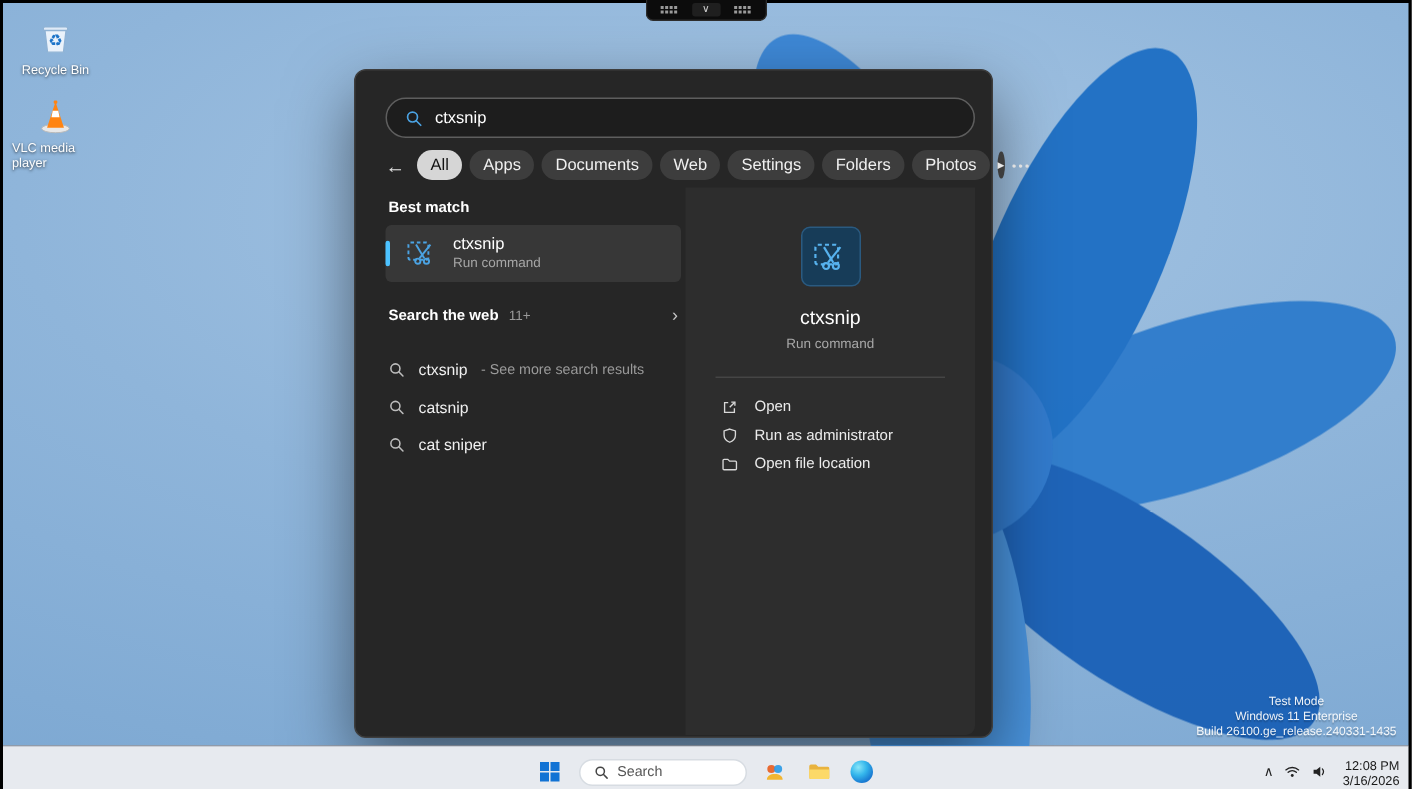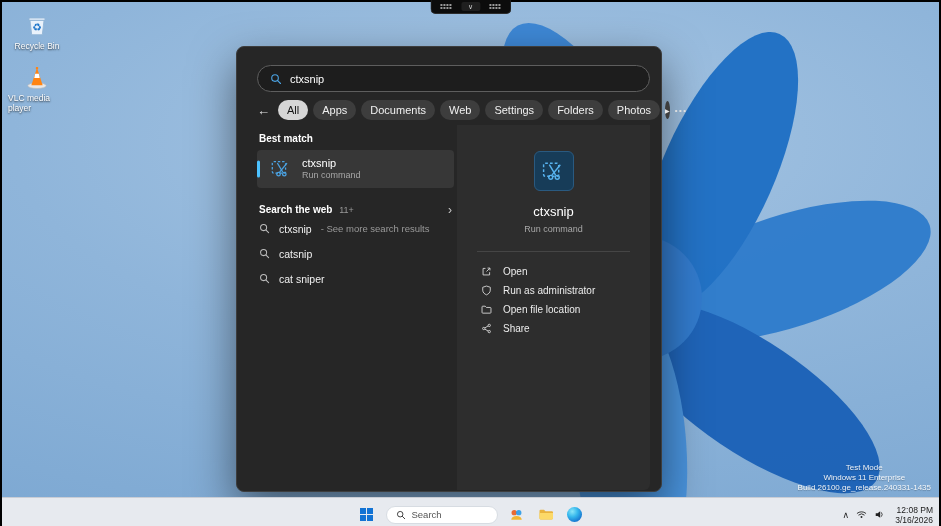--- a/index.html
+++ b/index.html
@@ -54,21 +54,21 @@
 
   .left-col { position: absolute; left: 20px; top: 78px; width: 197px; }
   .sec-h { font-size: 10px; font-weight: bold; margin: 8px 2px 6px; }
   .bm-item { position: relative; display: flex; align-items: center; gap: 10px; background: #373737; border-radius: 4px;
              height: 38px; padding: 0 10px 0 13px; }
   .bm-accent { position: absolute; left: 0; top: 50%; transform: translateY(-50%); width: 3px; height: 17px; border-radius: 2px; }
   .bm-item svg { width: 22px; height: 22px; flex: none; }
   .bm-title { display: block; font-size: 11px; line-height: 13px; }
   .bm-sub { display: block; font-size: 9px; line-height: 11px; color: #a6a6a6; }
 
-  .web-h { display: flex; justify-content: space-between; margin: 16px 2px 0; }
+  .web-h { display: flex; align-items: center; justify-content: space-between; margin: 16px 2px 18px; }
   .wh-t { font-size: 10px; font-weight: bold; }
   .wh-c { font-size: 9px; color: #9a9a9a; margin-left: 4px; font-weight: normal; }
   .chev { color: #c8c8c8; font-size: 12px; line-height: 1; }
 
   .sug { display: flex; align-items: center; gap: 9px; height: 25px; padding: 0 2px; }
   .sug svg { width: 11px; height: 11px; color: #bdbdbd; flex: none; }
   .sug-text { font-size: 10.5px; color: #f0f0f0; white-space: nowrap; }
   .sug-suffix { font-size: 9.5px; color: #9a9a9a; white-space: nowrap; }
 
   .right-panel { position: absolute; left: 220px; top: 78px; right: 11px; bottom: 1px; background: #2d2d2d;
@@ -254,30 +254,20 @@
               <path d="M8 1.5l5.5 1.8v4.2c0 3.6-2.7 5.6-5.5 6.8-2.8-1.2-5.5-3.2-5.5-6.8V3.3z"></path>
             </svg>
             <span>Run as administrator</span>
           </div>
           <div class="action">
             <svg viewBox="0 0 16 16" fill="none" stroke="currentColor" stroke-width="1.3">
               <path d="M1.5 4.2c0-.6.4-1 1-1h3.6l1.8 1.8h5.6c.6 0 1 .4 1 1v6.3c0 .6-.4 1-1 1H2.5c-.6 0-1-.4-1-1z"></path>
             </svg>
             <span>Open file location</span>
           </div>
-          <div class="action">
-            <svg viewBox="0 0 16 16" fill="none" stroke="currentColor" stroke-width="1.3">
-              <circle cx="12" cy="3.5" r="1.7"></circle>
-                <circle cx="4" cy="8" r="1.7"></circle>
-                <circle cx="12" cy="12.5" r="1.7"></circle>
-              <line x1="5.6" y1="7.1" x2="10.4" y2="4.3"></line>
-                <line x1="5.6" y1="8.9" x2="10.4" y2="11.7"></line>
-            </svg>
-            <span>Share</span>
-          </div>
         </div>
       </div>
     </div>
   </div>
 
   <div class="vm-bar">
     <span class="grip"></span>
     <span class="vm-chev">∨</span>
     <span class="grip"></span>
   </div>

